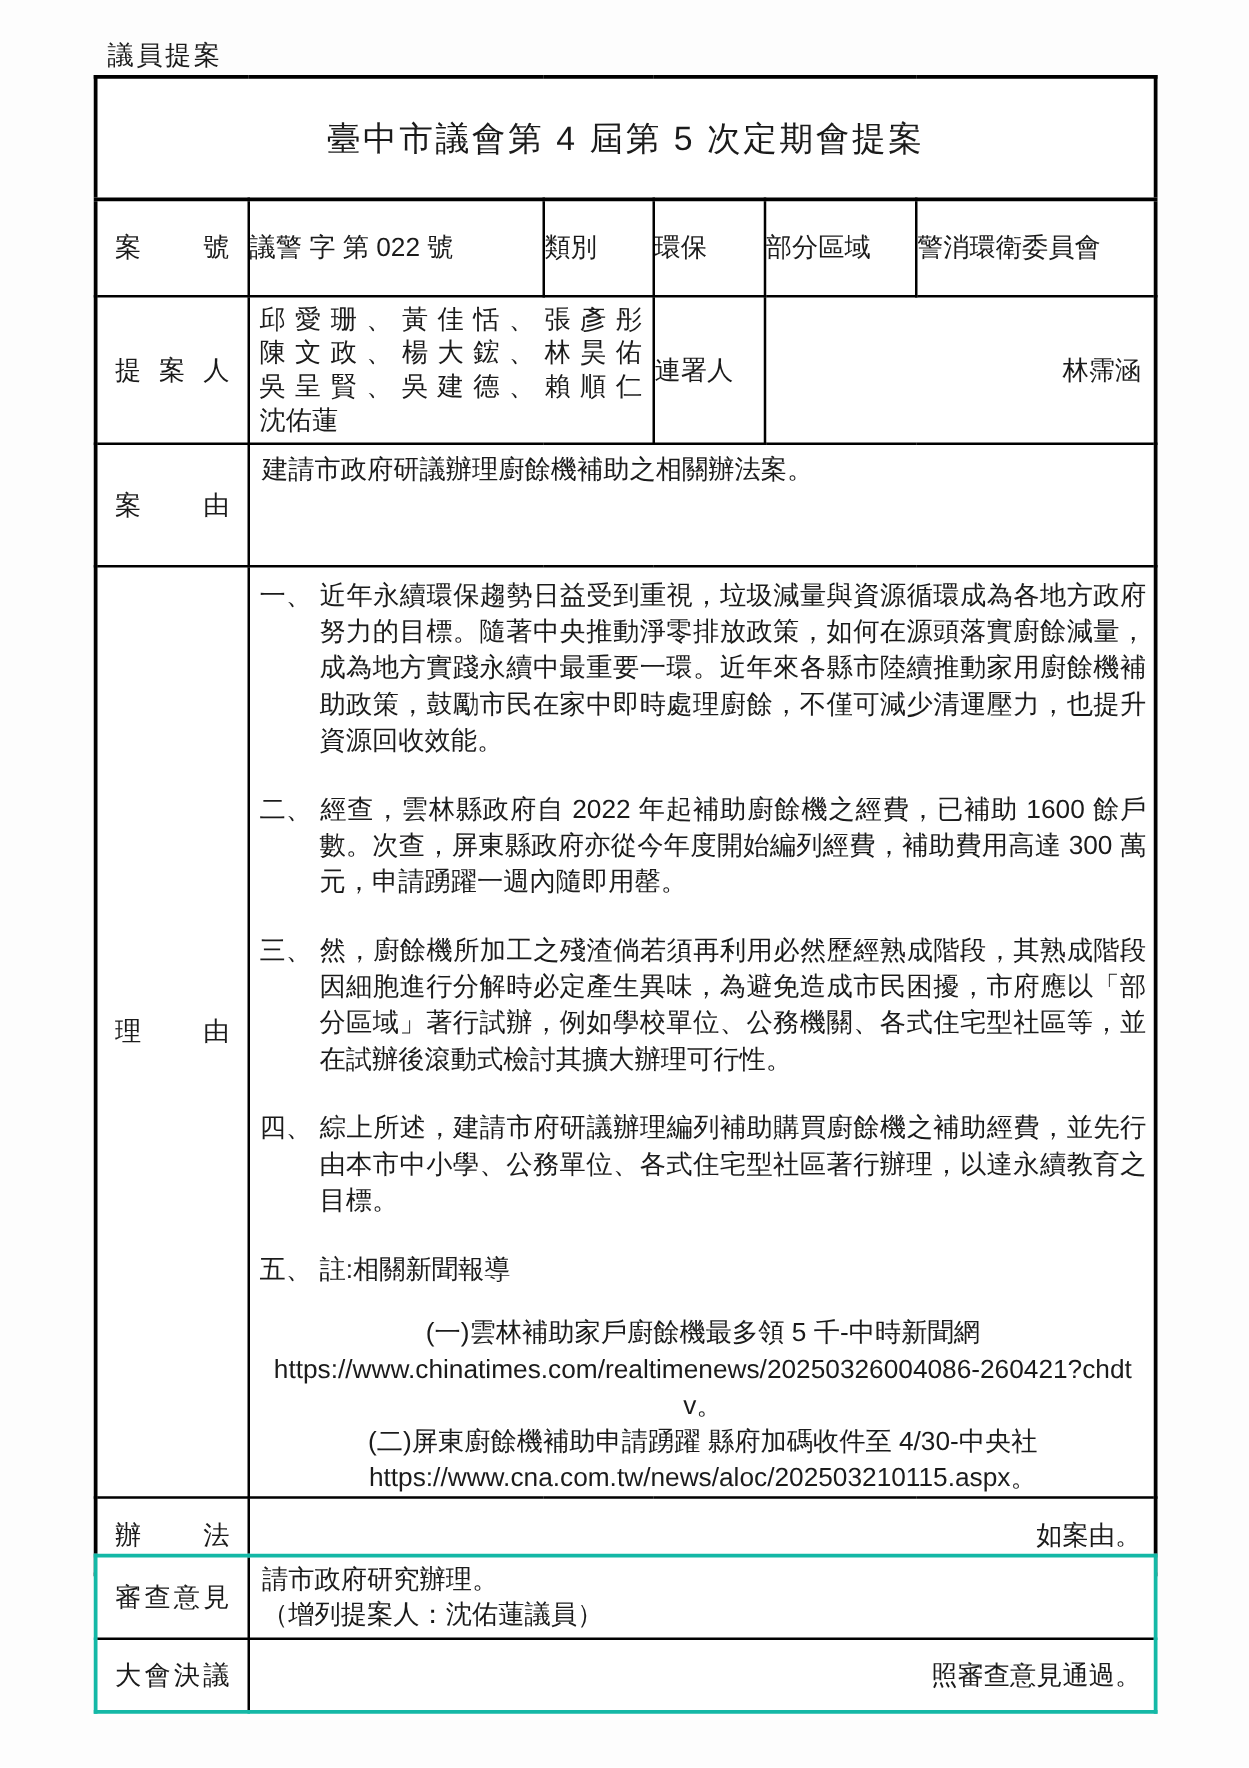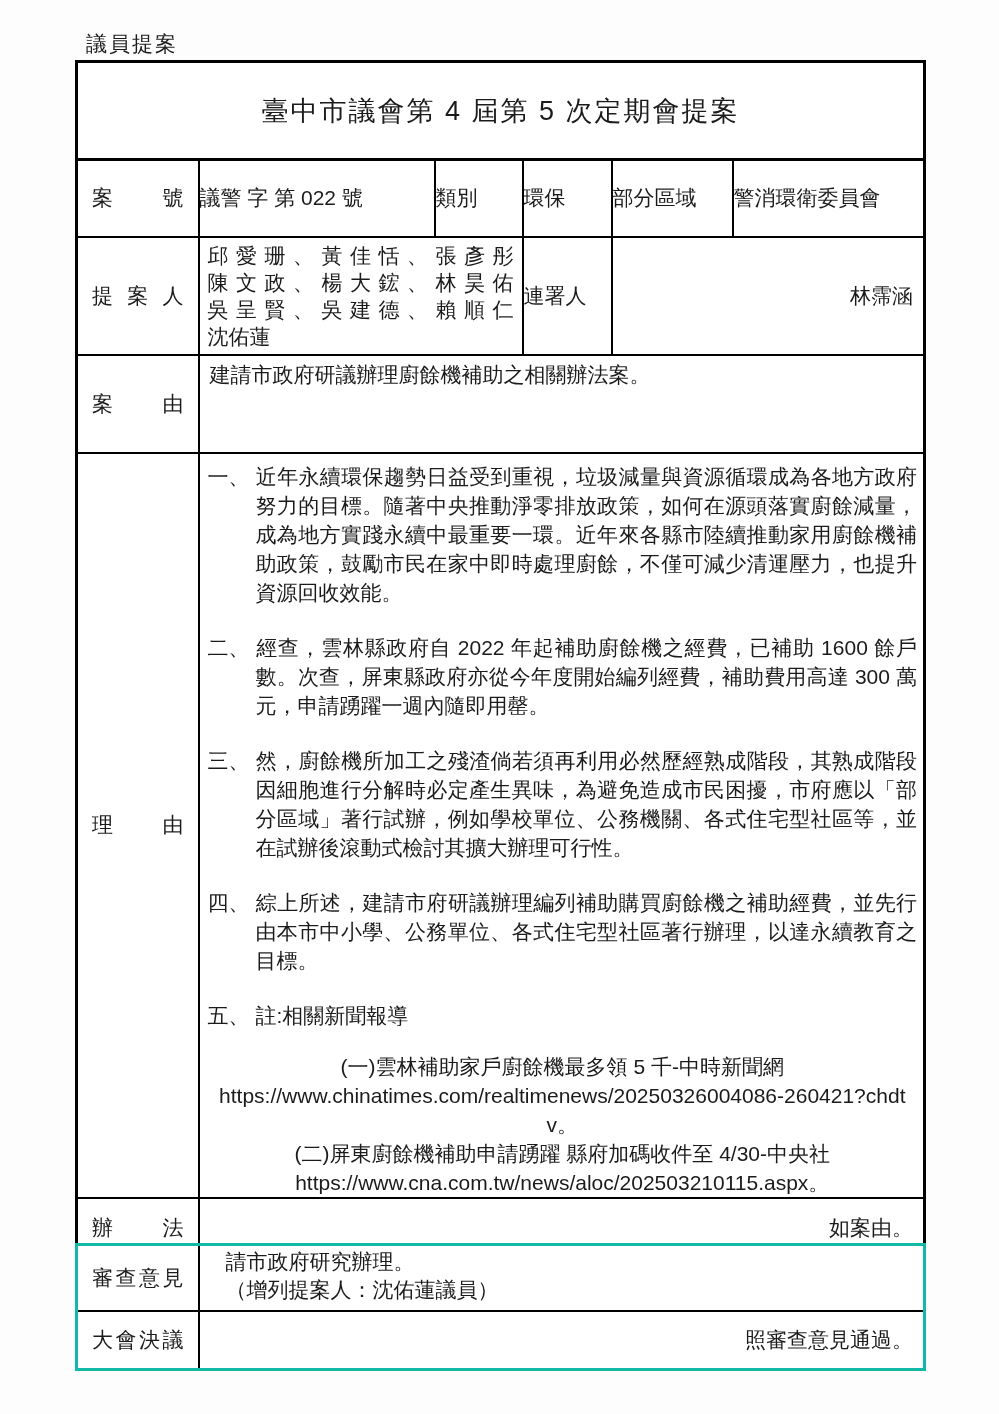--- a/index.html
+++ b/index.html
@@ -70,21 +70,21 @@
   .para{
     margin:0 0 26px 0;
     line-height:29px;
     text-align:justify;
     padding-left:48px;
     text-indent:-48px;
   }
   .para .marker{display:inline-block;width:48px;text-indent:0;}
   .refs{margin-top:-4px;}
   .refs div{line-height:29px;word-break:break-all;text-align:center;}
-  td.op-cell{padding:4px 26px;font-family:Liberation Mono, monospace;}
+  td.op-cell{padding:4px 10px;}
   td.op-cell div{line-height:28px;}
 </style>
 </head>
 <body>
 
 <div class="page">
 
   <div class="corner">議員提案</div>
 
   <table class="tbl main">

